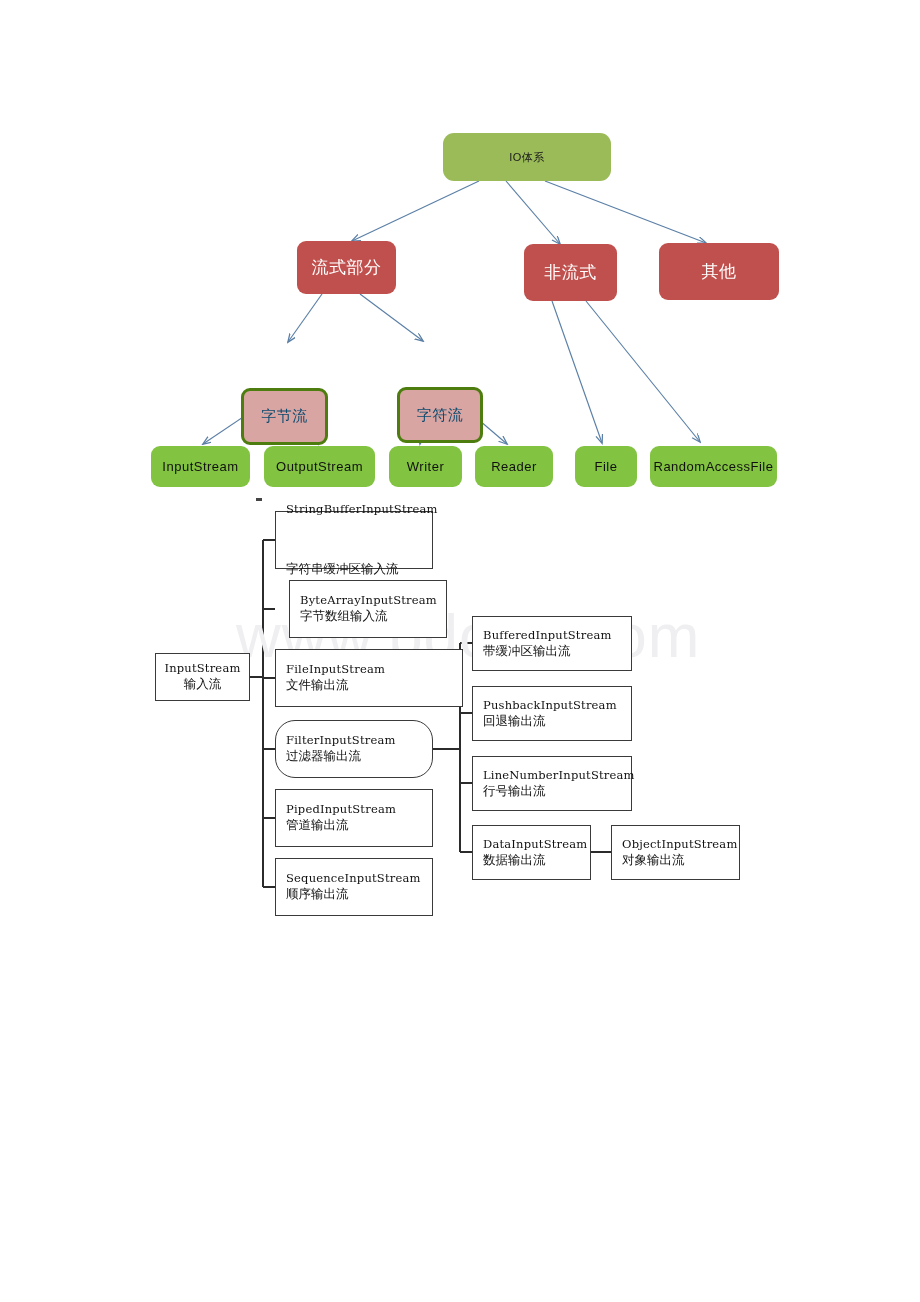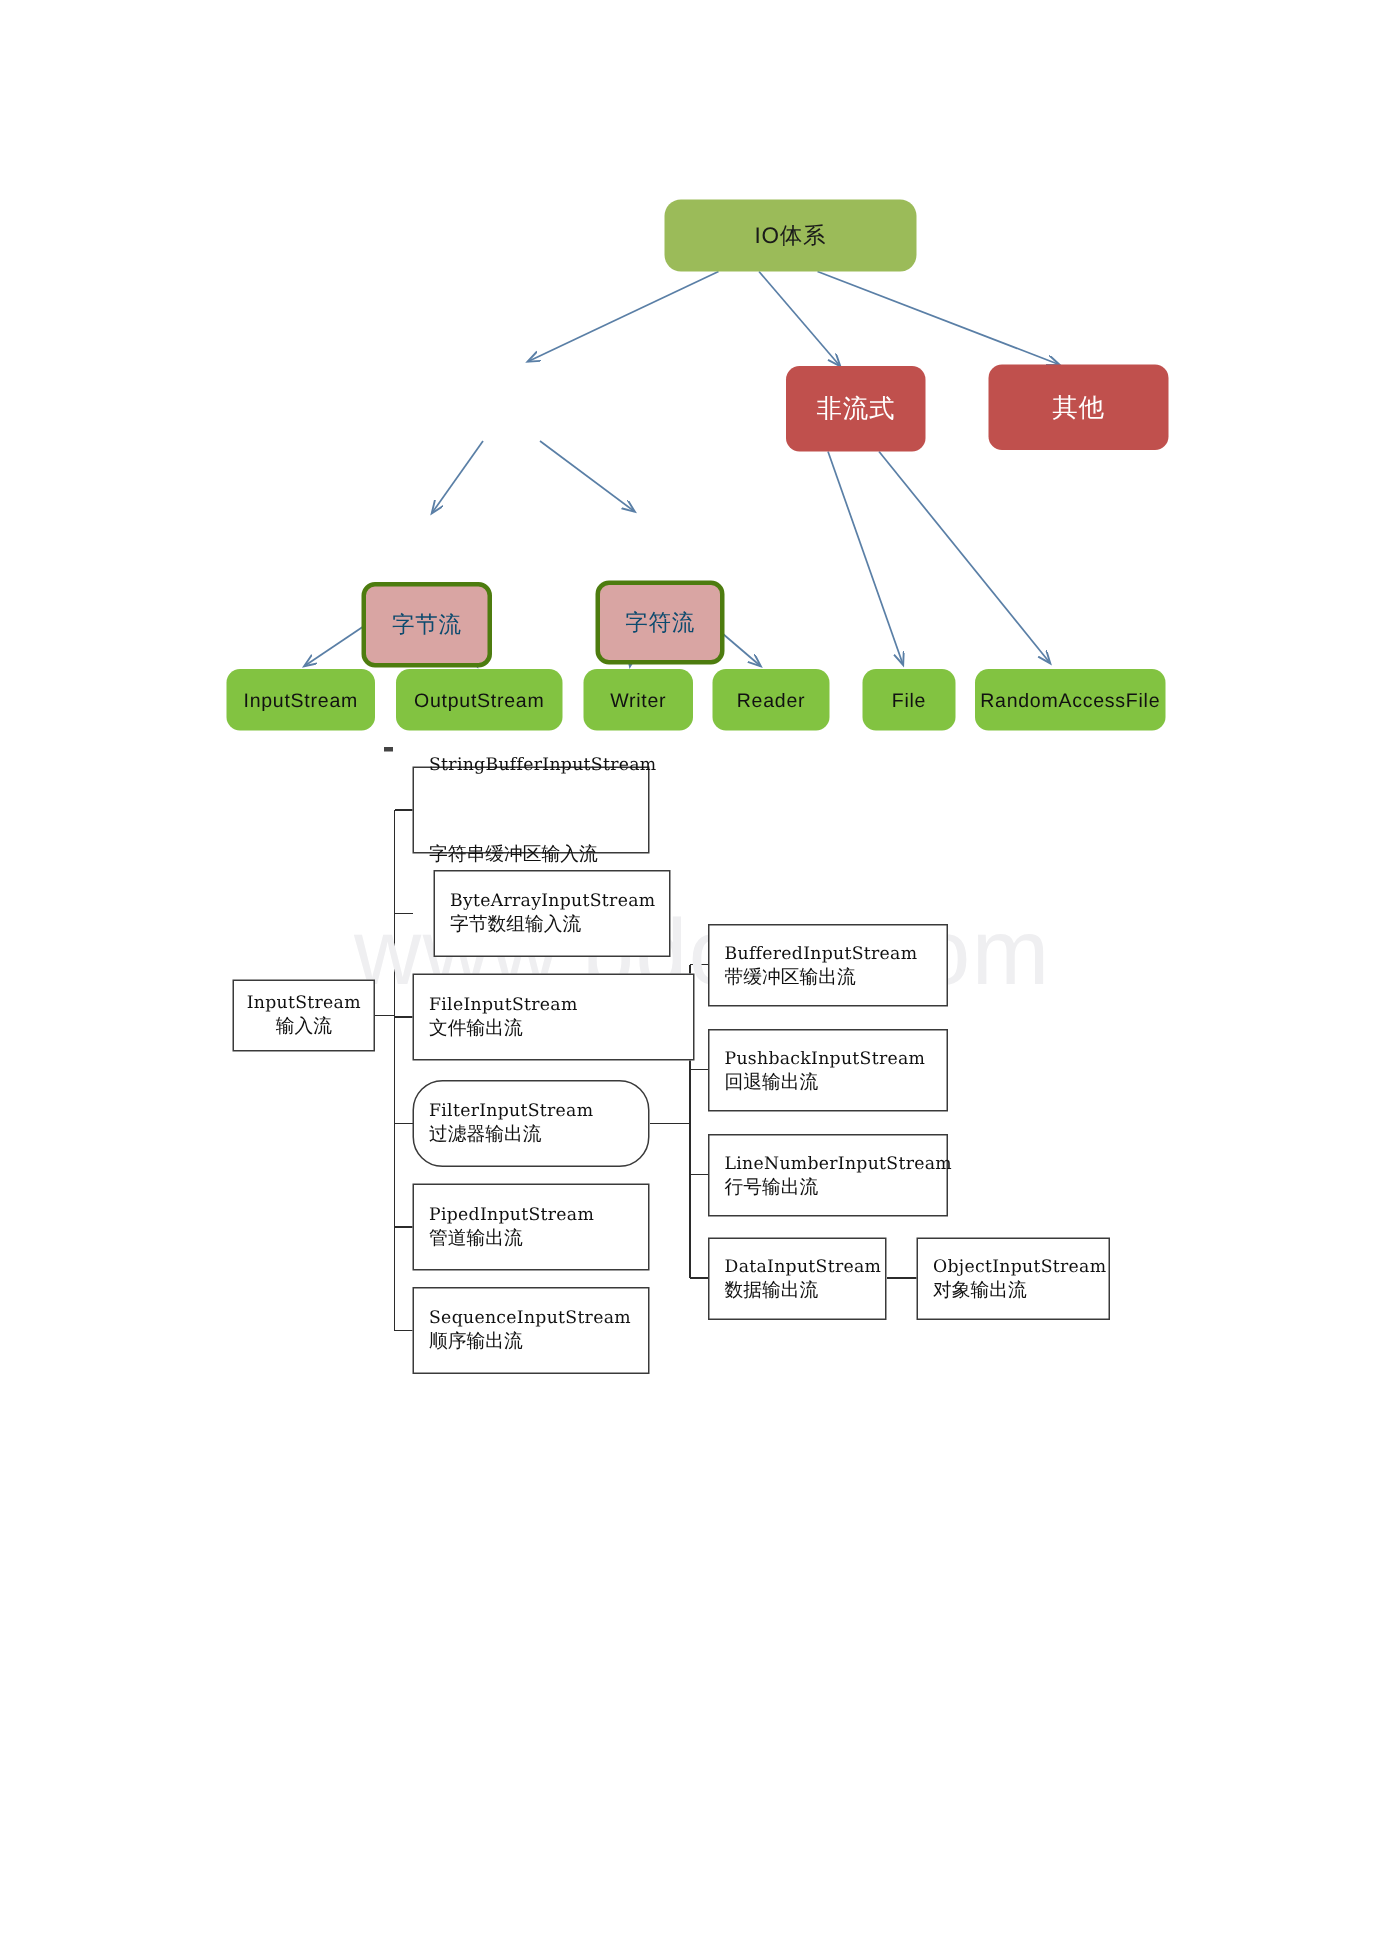--- a/index.html
+++ b/index.html
@@ -13,21 +13,21 @@
   .svg-layer{position:absolute;left:0;top:0;width:920px;height:1302px;pointer-events:none;}
 
   
   .node{
     position:absolute;box-sizing:border-box;
     display:flex;align-items:center;justify-content:center;
     text-align:center;border-radius:9px;
     letter-spacing:.5px;
   }
   .node-olive{
-    background:#9BBB59;color:#1a1a1a;font-size:15px;border-radius:11px;
+    background:#9BBB59;color:#1a1a1a;font-size:11px;border-radius:11px;
   }
   .node-red{
     background:#C0504D;color:#ffffff;font-size:17px;border-radius:9px;
   }
   .node-pink{
     background:#D9A5A3;color:#0c4a6e;font-size:15px;border-radius:9px;
     border:3px solid #4d7c0f;
     margin-top:46px;
   }
   .node-green{
@@ -112,20 +112,23 @@
       <path d="M460,852 L472,852"></path>
 
       <path d="M591,852 L611,852"></path>
     </g>
   </svg>
 
   <div class="node node-olive" style="left:443px;top:133px;width:168px;height:48px;">
     <span>IO体系</span>
   </div>
 
+  <div class="node node-red" style="left:297px;top:241px;width:99px;height:53px;">
+    <span>流式部分</span>
+  </div>
 
   <div class="node node-red" style="left:524px;top:244px;width:93px;height:57px;">
     <span>非流式</span>
   </div>
 
   <div class="node node-red" style="left:659px;top:243px;width:120px;height:57px;">
     <span>其他</span>
   </div>
 
   <div class="node node-pink" style="left:241px;top:342px;width:87px;height:57px;">

